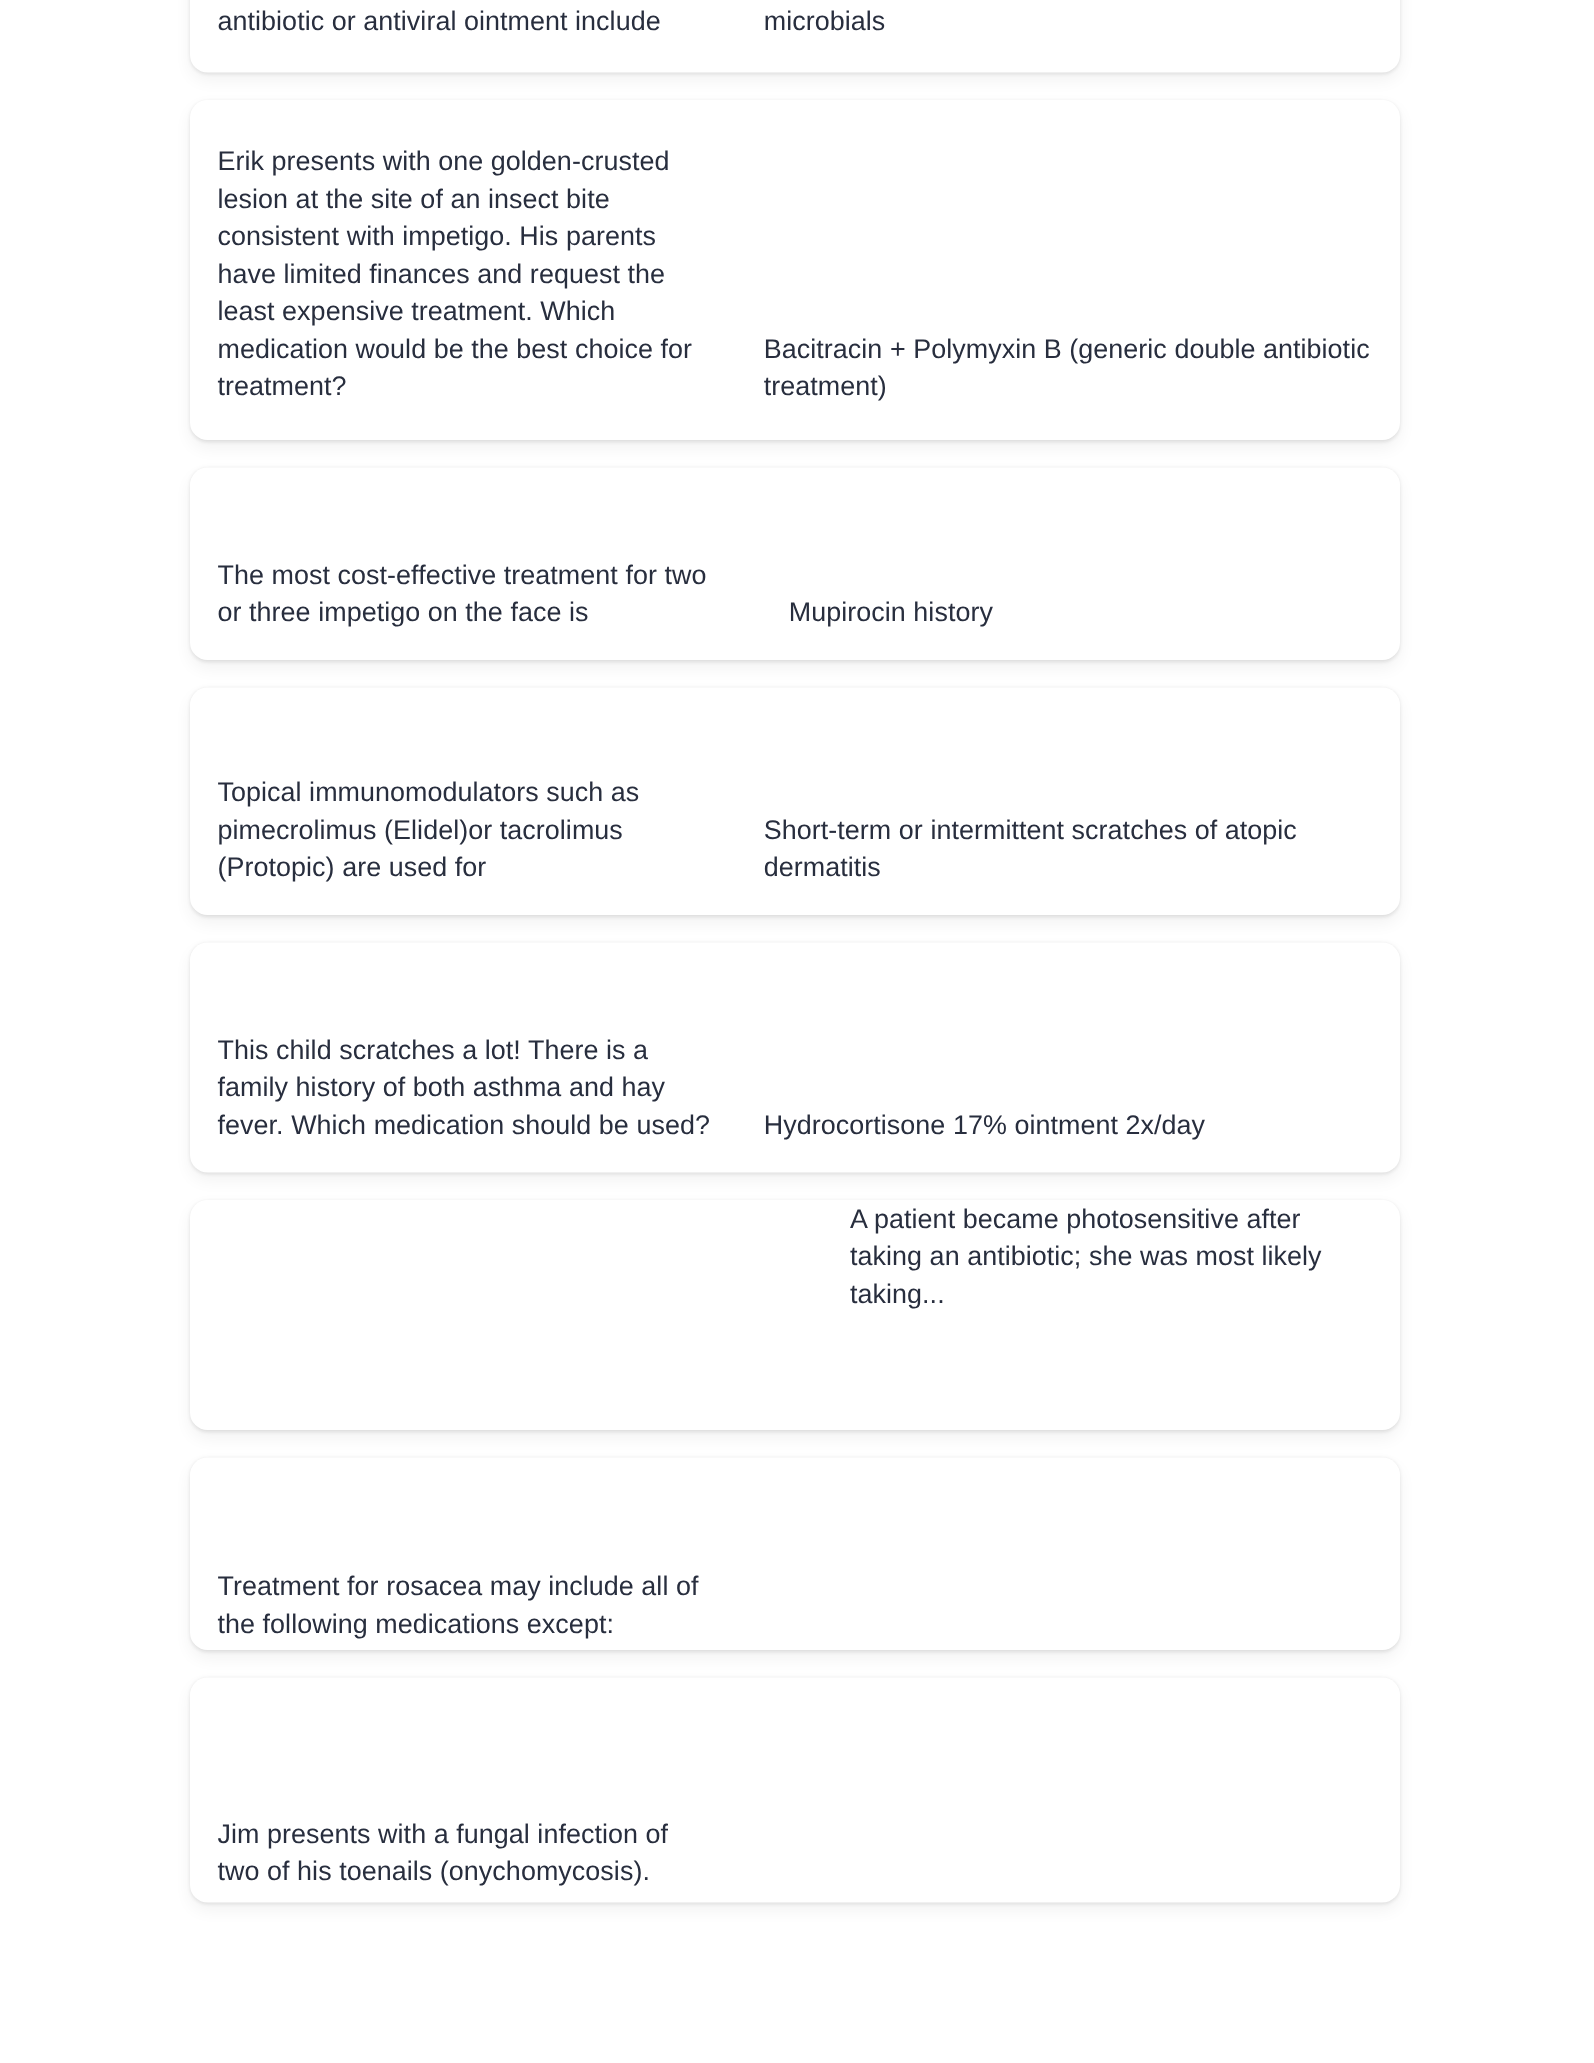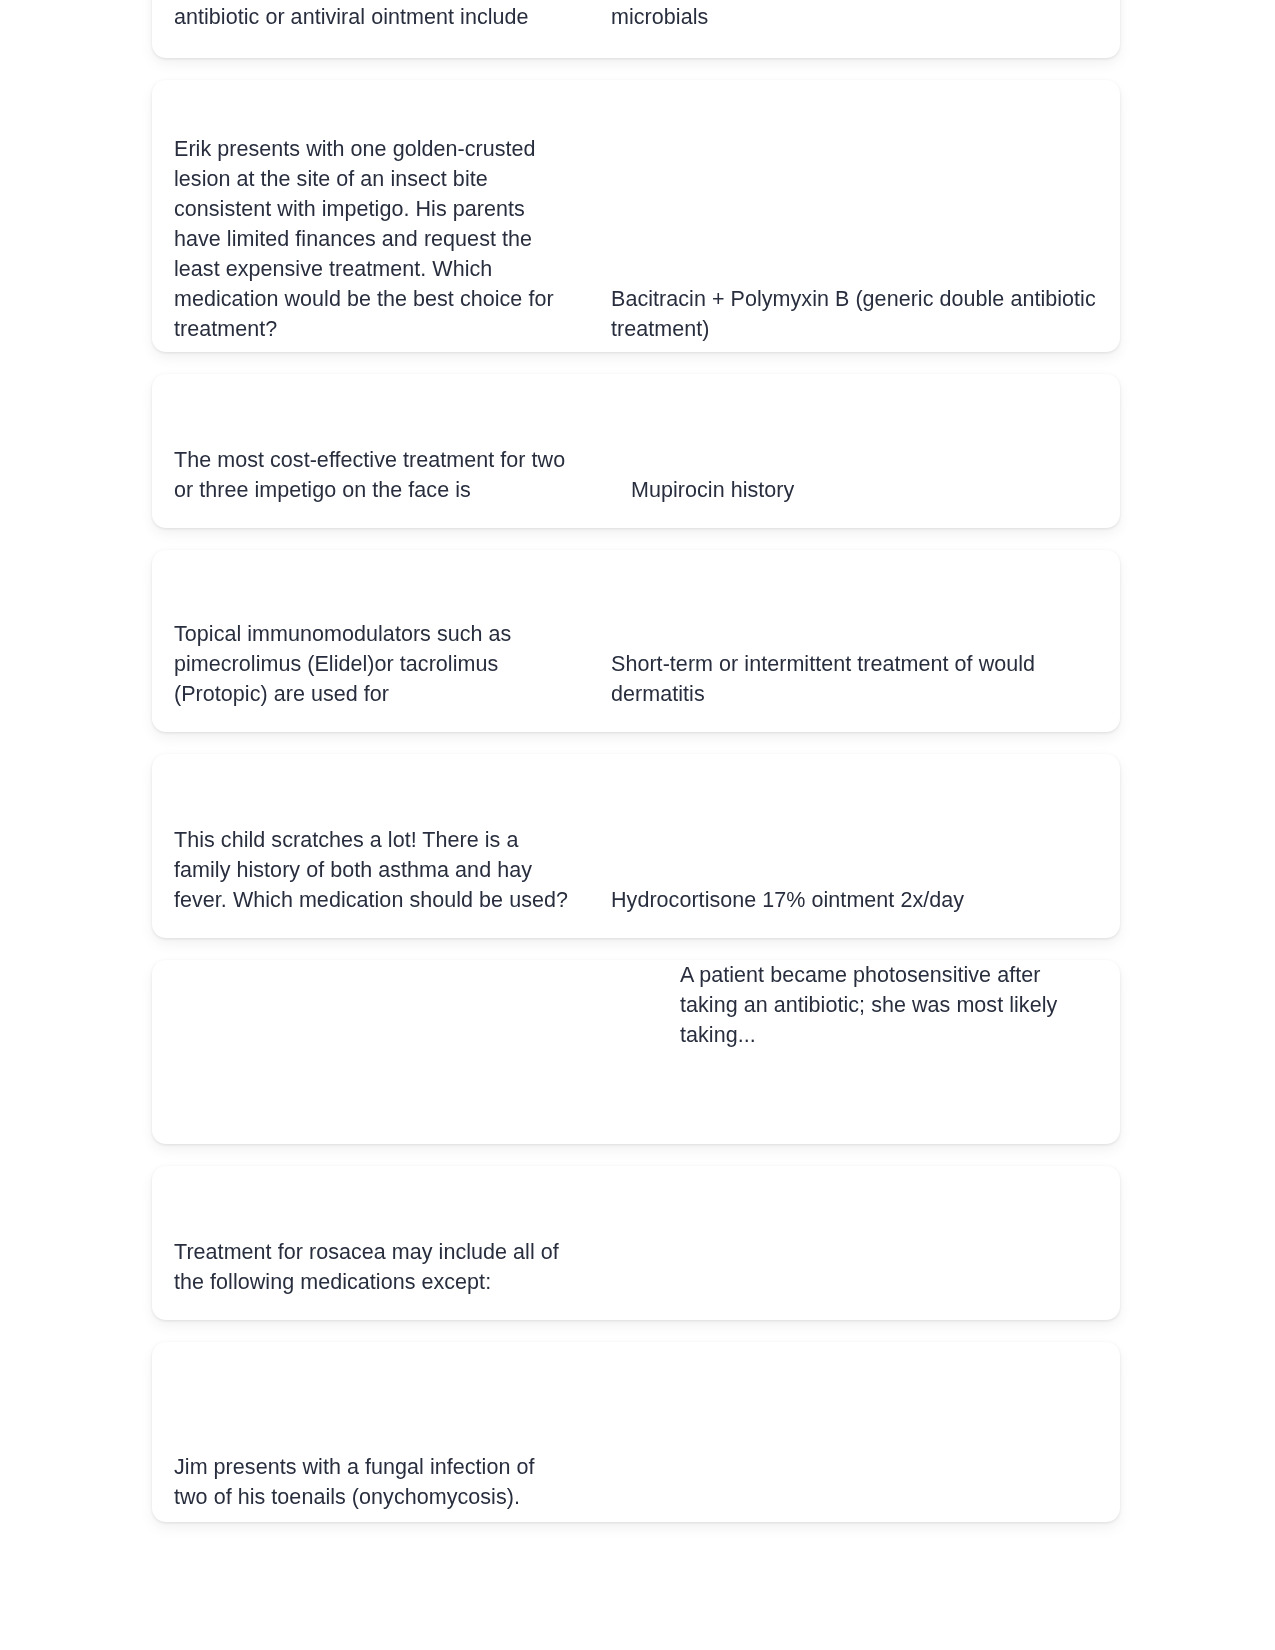--- a/index.html
+++ b/index.html
@@ -52,26 +52,26 @@
   }
 
   .flashcard .definition {
     flex: 1 1 auto;
     padding-left: 19px;
     box-sizing: border-box;
   }
 
   
   .card-0 { height: 104px; margin-top: -46px; padding-bottom: 26px; }
-  .card-1 { height: 272px; padding-bottom: 8px; }
+  .card-1 { height: 272px; padding-bottom: 28px; }
   .card-2 { height: 154px; padding-bottom: 23px; gap: 20px; }
   .card-3 { height: 182px; padding-bottom: 23px; }
   .card-4 { height: 184px; padding-bottom: 23px; }
   .card-5 { height: 184px; padding-bottom: 23px; flex-direction: column; }
-  .card-6 { height: 154px; padding-bottom: 23px; }
+  .card-6 { height: 154px; padding-bottom: 6px; }
   .card-7 { height: 180px; padding-bottom: 0; align-items: center; padding-top: 100px; }
 </style>
 </head>
 <body>
 
 <div id="flashcard-list">
 
   <div class="flashcard card-0">
     <div class="term">Instructions for appy8ing a topical antibiotic or antiviral ointment include</div>
     <div class="definition">Wash hands before and after application of topical microbials</div>
@@ -82,21 +82,21 @@
     <div class="definition">Bacitracin + Polymyxin B (generic double antibiotic treatment)</div>
   </div>
 
   <div class="flashcard card-2">
     <div class="term">The most cost-effective treatment for two or three impetigo on the face is</div>
     <div class="definition">Mupirocin history</div>
   </div>
 
   <div class="flashcard card-3">
     <div class="term">Topical immunomodulators such as pimecrolimus (Elidel)or tacrolimus (Protopic) are used for</div>
-    <div class="definition">Short-term or intermittent treatment of would dermatitis</div>
+    <div class="definition">Short-term or intermittent scratches of atopic dermatitis</div>
   </div>
 
   <div class="flashcard card-4">
     <div class="term">This child scratches a lot! There is a family history of both asthma and hay fever. Which medication should be used?</div>
     <div class="definition">Hydrocortisone 17% ointment 2x/day</div>
   </div>
 
   <div class="flashcard card-5">
     <div class="term">A patient became photosensitive after taking an antibiotic; she was most likely taking...</div>
     <div class="definition">Tetracycline</div>

